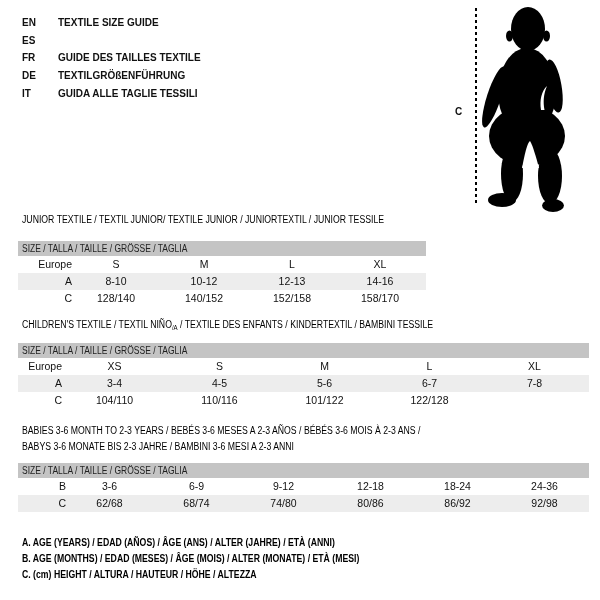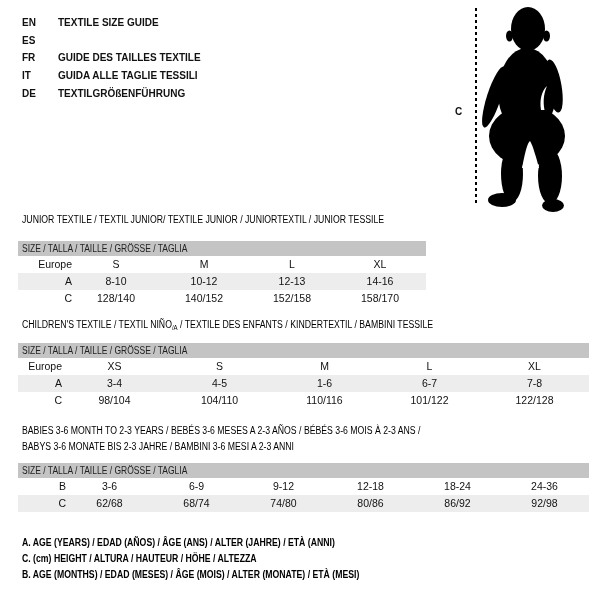--- a/index.html
+++ b/index.html
@@ -62,26 +62,26 @@
         <span class="llabel">TEXTILE SIZE GUIDE</span>
       </div>
     <div class="lrow">
         <span class="lcode">ES</span>
       </div>
     <div class="lrow">
         <span class="lcode">FR</span>
         <span class="llabel">GUIDE DES TAILLES TEXTILE</span>
       </div>
     <div class="lrow">
+        <span class="lcode">DE</span>
+        <span class="llabel">TEXTILGRÖßENFÜHRUNG</span>
+      </div>
+    <div class="lrow">
         <span class="lcode">IT</span>
         <span class="llabel">GUIDA ALLE TAGLIE TESSILI</span>
-      </div>
-    <div class="lrow">
-        <span class="lcode">DE</span>
-        <span class="llabel">TEXTILGRÖßENFÜHRUNG</span>
       </div>
   </div>
 
   <div class="figure">
     <div class="dash-line"></div>
     <div class="c-label">C</div>
     <svg class="baby" width="116" height="212" viewBox="0 0 116 212" xmlns="http://www.w3.org/2000/svg">
       <g fill="#000000">
         <ellipse cx="46" cy="27" rx="17" ry="22"></ellipse>
         <ellipse cx="27.5" cy="34" rx="3.5" ry="5.5"></ellipse>
@@ -136,27 +136,26 @@
       <span>XS</span>
       <span>S</span>
       <span>M</span>
       <span>L</span>
       <span>XL</span>
     </div>
     <div class="row zebra">
       <span class="lbl">A</span>
       <span>3-4</span>
       <span>4-5</span>
-      <span>1-6</span>
+      <span>5-6</span>
       <span>6-7</span>
       <span>7-8</span>
     </div>
     <div class="row">
       <span class="lbl">C</span>
-      <span>98/104</span>
       <span>104/110</span>
       <span>110/116</span>
       <span>101/122</span>
       <span>122/128</span>
     </div>
   </div>
 
   <div class="tbl-title t3t">
     <div><span class="sqz">BABIES 3-6 MONTH TO 2-3 YEARS / BEBÉS 3-6 MESES A 2-3 AÑOS / BÉBÉS 3-6 MOIS À 2-3 ANS /</span></div>
     <div><span class="sqz">BABYS 3-6 MONATE BIS 2-3 JAHRE / BAMBINI 3-6 MESI A 2-3 ANNI</span></div>
@@ -178,17 +177,17 @@
       <span>68/74</span>
       <span>74/80</span>
       <span>80/86</span>
       <span>86/92</span>
       <span>92/98</span>
     </div>
   </div>
 
   <div class="footnotes">
     <div class="fnote"><span class="sqz">A. AGE (YEARS) / EDAD (AÑOS) / ÂGE (ANS) / ALTER (JAHRE) / ETÀ (ANNI)</span></div>
+    <div class="fnote"><span class="sqz">B. AGE (MONTHS) / EDAD (MESES) / ÂGE (MOIS) / ALTER (MONATE) / ETÀ (MESI)</span></div>
     <div class="fnote"><span class="sqz">C. (cm) HEIGHT / ALTURA / HAUTEUR / HÖHE / ALTEZZA</span></div>
-    <div class="fnote"><span class="sqz">B. AGE (MONTHS) / EDAD (MESES) / ÂGE (MOIS) / ALTER (MONATE) / ETÀ (MESI)</span></div>
   </div>
 
 </div>
 
 </body></html>

